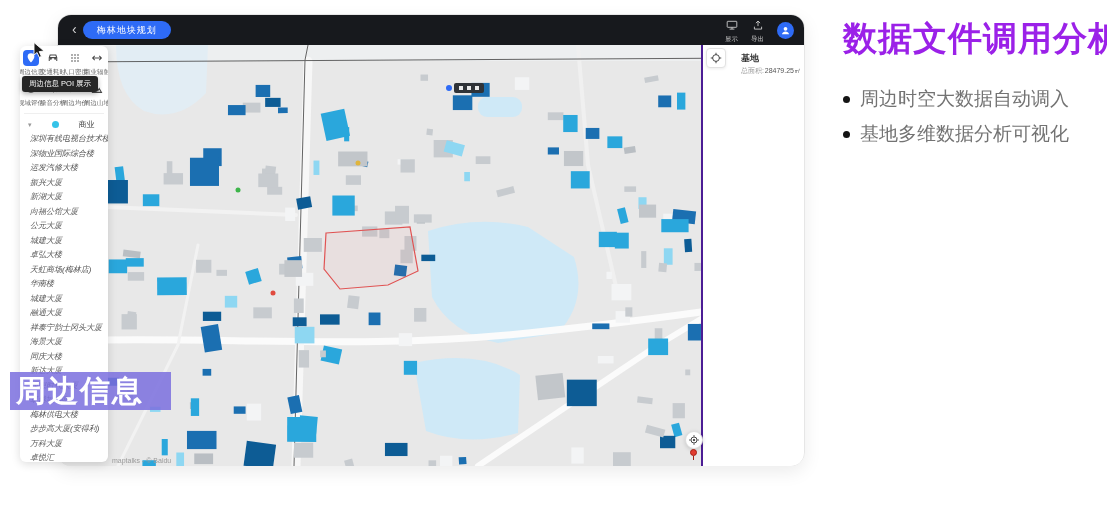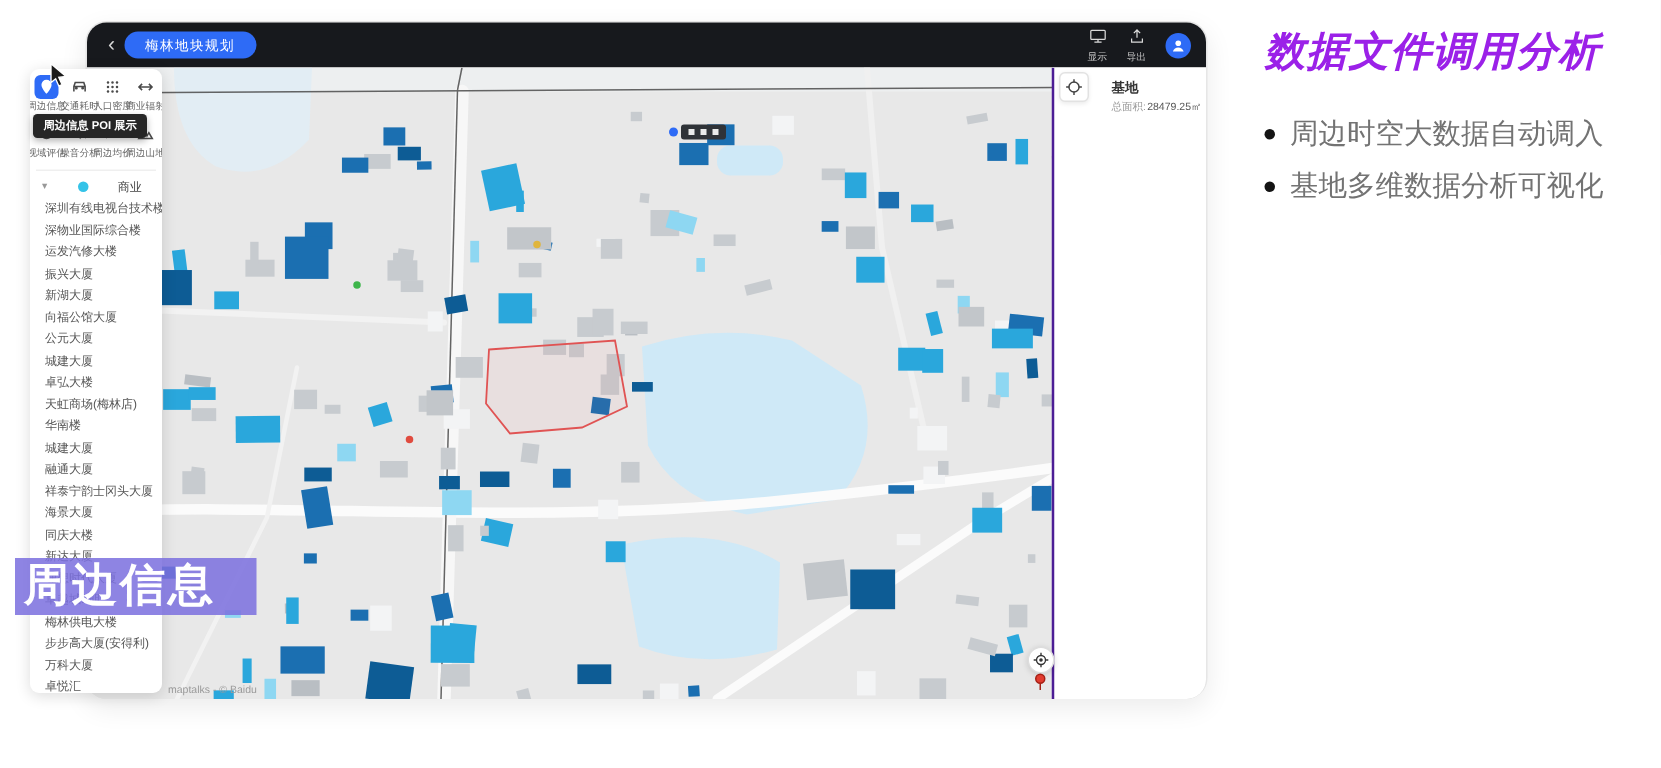--- a/index.html
+++ b/index.html
@@ -59,38 +59,38 @@
   .tool-row{display:flex;padding:0 0;height:27px;margin-top:4px;}
   .tool{width:22px;display:flex;flex-direction:column;align-items:center;gap:2px;cursor:pointer;}
   .tool-ic{width:16px;height:16px;border-radius:4px;display:flex;align-items:center;justify-content:center;color:#4a4a4a;}
   .tool.selected .tool-ic{background:var(--brand);color:#fff;}
   .tool-ic svg{width:12px;height:12px;stroke:currentColor;fill:none;stroke-width:1.4;}
   .tool-label{font-size:7px;color:#666;white-space:nowrap;transform:scale(.92);line-height:1;}
   .divider{height:1px;background:#efefef;margin:5px 4px 0 4px;}
   .group-header{display:flex;align-items:center;gap:20px;padding:5px 0 2px 8px;font-size:8px;color:#444;}
   .caret{font-size:7px;color:#999;line-height:1;}
   .gdot{width:7px;height:7px;border-radius:50%;background:var(--dot);}
-  .poi-list{padding-left:10px;}
+  .poi-list{padding-left:10px;font-style:italic;}
   .poi-item{height:14.5px;line-height:14.5px;font-size:8px;color:#555;white-space:nowrap;
     overflow:hidden;cursor:pointer;}
 
   
   .tooltip{position:absolute;left:22px;top:76px;height:16px;line-height:16px;background:#262626;
     color:#fff;font-size:7.5px;padding:0 7px;border-radius:3px;white-space:nowrap;z-index:9;
-    box-shadow:0 2px 5px rgba(0,0,0,.3);font-weight:bold;}
+    box-shadow:0 2px 5px rgba(0,0,0,.3);}
   .cursor{position:absolute;left:33px;top:42px;z-index:10;}
 
   
   .map-overlay-label{position:absolute;left:10px;top:372px;width:161px;height:38px;z-index:6;
     background:var(--overlay);color:#fff;font-size:30px;font-weight:bold;letter-spacing:2px;
     line-height:38px;padding-left:6px;white-space:nowrap;}
 
   
   .promo{position:absolute;left:843px;top:16px;width:250px;}
-  .promo h1{font-size:27px;font-weight:bold;color:var(--accent);letter-spacing:1px;margin-bottom:24px;white-space:nowrap;font-style:italic;}
+  .promo h1{font-size:34px;font-weight:bold;color:var(--accent);letter-spacing:1px;margin-bottom:24px;white-space:nowrap;}
   .promo ul{list-style:none;}
   .promo li{display:flex;align-items:center;gap:10px;margin-bottom:9px;}
   .promo li .bdot{width:7px;height:7px;border-radius:50%;background:#141414;flex:none;}
   .promo li .btext{font-size:19px;color:#737373;white-space:nowrap;}
   .cta{display:block;margin:44px 0 0 5px;width:214px;height:33px;border:none;border-radius:17px;
     background:var(--cta);color:#fff;font-size:15px;letter-spacing:1px;cursor:pointer;
     font-family:"Liberation Sans",sans-serif;}
 </style>
 </head>
 <body>

